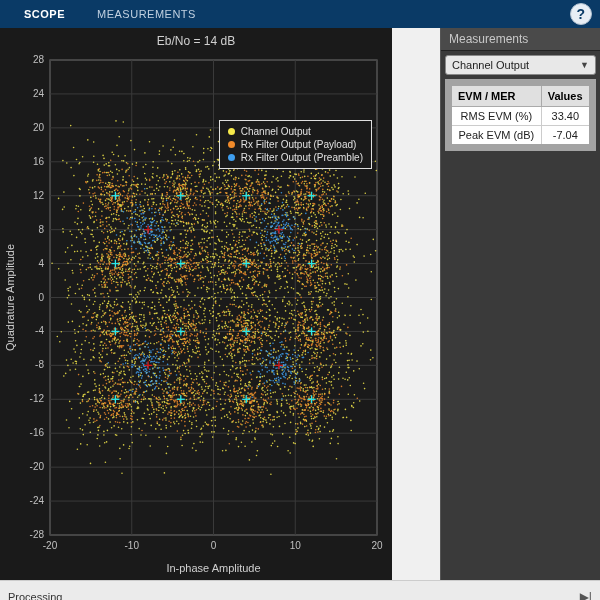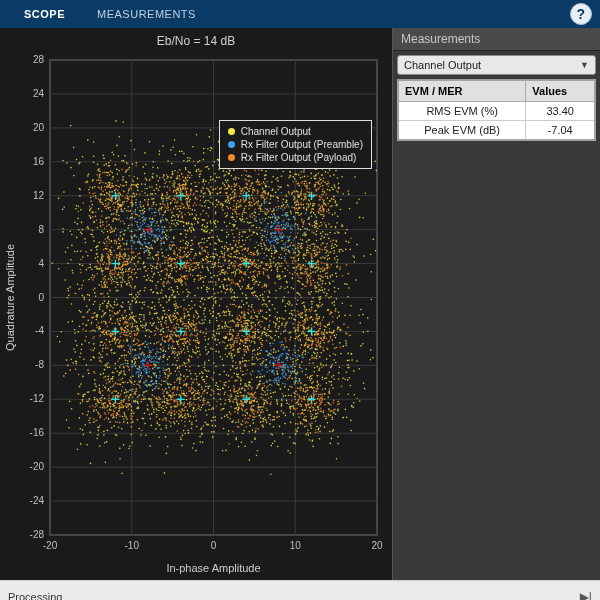--- a/index.html
+++ b/index.html
@@ -38,20 +38,21 @@
     align-items: center;
     justify-content: center;
     font-size: 14px;
     font-weight: bold;
     cursor: pointer;
     border: 1px solid #b0c0d0;
   }
   .main {
     display: flex;
     height: 552px;
+    gap: 48px;
   }
   .plot-pane {
     width: 392px;
     background: #1a1a1a;
     position: relative;
     display: flex;
     flex-direction: column;
   }
   .plot-title {
     color: #d0d0d0;
@@ -91,21 +92,21 @@
     justify-content: space-between;
     align-items: center;
     cursor: pointer;
     font-size: 11px;
     color: #222;
   }
   .meas-select .chev { font-size: 9px; color: #444; }
   .meas-table {
     margin: 0 4px;
     background: #fff;
-    border: 2px solid #a3a3a3;
+    border: 7px solid #a3a3a3;
     border-collapse: collapse;
     font-size: 11px;
     width: calc(100% - 8px);
   }
   .meas-table th {
     background: #e0e0e0;
     text-align: left;
     padding: 4px 6px;
     border: 1px solid #aaa;
     font-weight: bold;
@@ -253,26 +254,26 @@
           <line x1="148.1" y1="311.3571428571429" x2="148.1" y2="319.3571428571429" stroke="#d01818" stroke-width="1.3"></line>
           <line x1="274.9" y1="315.3571428571429" x2="282.9" y2="315.3571428571429" stroke="#d01818" stroke-width="1.3"></line>
           <line x1="278.9" y1="311.3571428571429" x2="278.9" y2="319.3571428571429" stroke="#d01818" stroke-width="1.3"></line>
         </svg>
       <div class="legend-box">
         <div class="legend-row">
           <span class="legend-dot" style="background:#f5e94a"></span>
           <span>Channel Output</span>
         </div>
         <div class="legend-row">
+          <span class="legend-dot" style="background:#f08a2a"></span>
+          <span>Rx Filter Output (Payload)</span>
+        </div>
+        <div class="legend-row">
           <span class="legend-dot" style="background:#3f9ff0"></span>
           <span>Rx Filter Output (Preamble)</span>
-        </div>
-        <div class="legend-row">
-          <span class="legend-dot" style="background:#f08a2a"></span>
-          <span>Rx Filter Output (Payload)</span>
         </div>
       </div>
     </div>
   </div>
 
   <div class="meas-pane">
     <div class="meas-header">Measurements</div>
     <div class="meas-select">
       <span>Channel Output</span>
       <span class="chev">▼</span>

